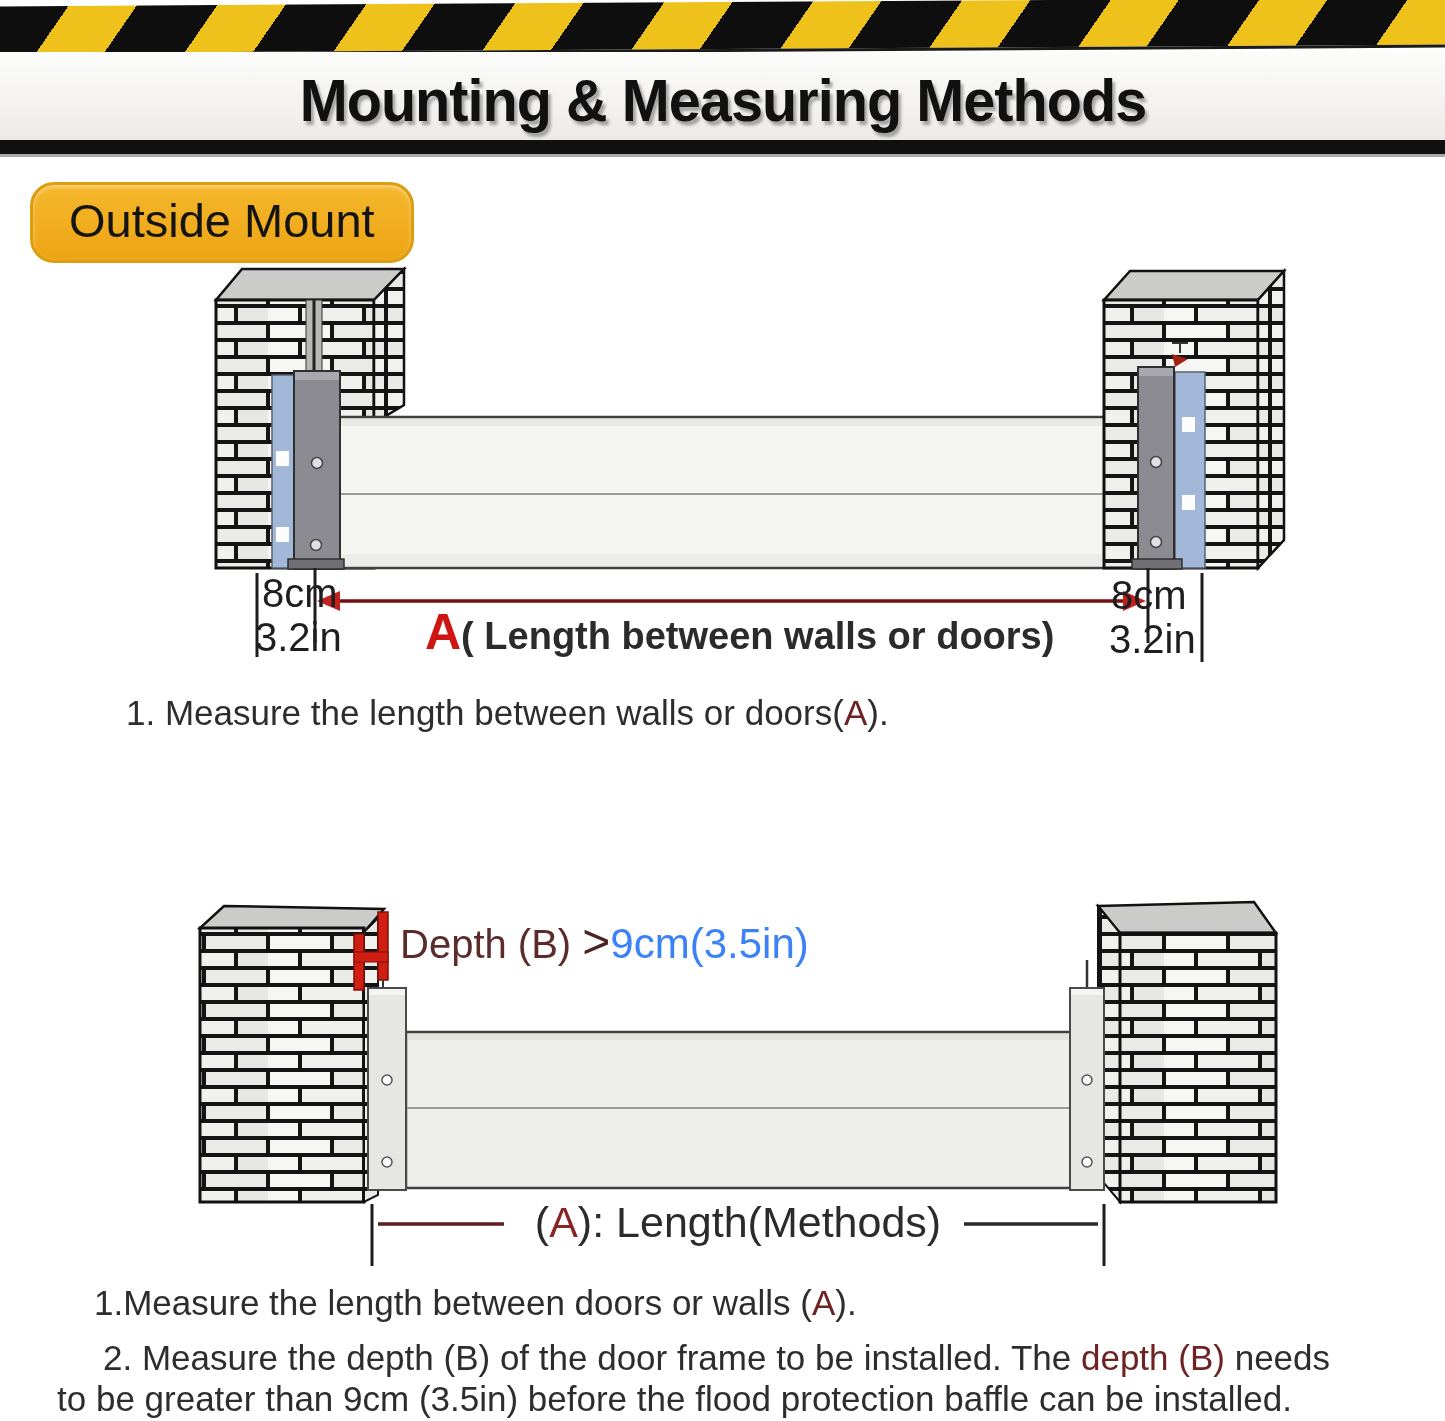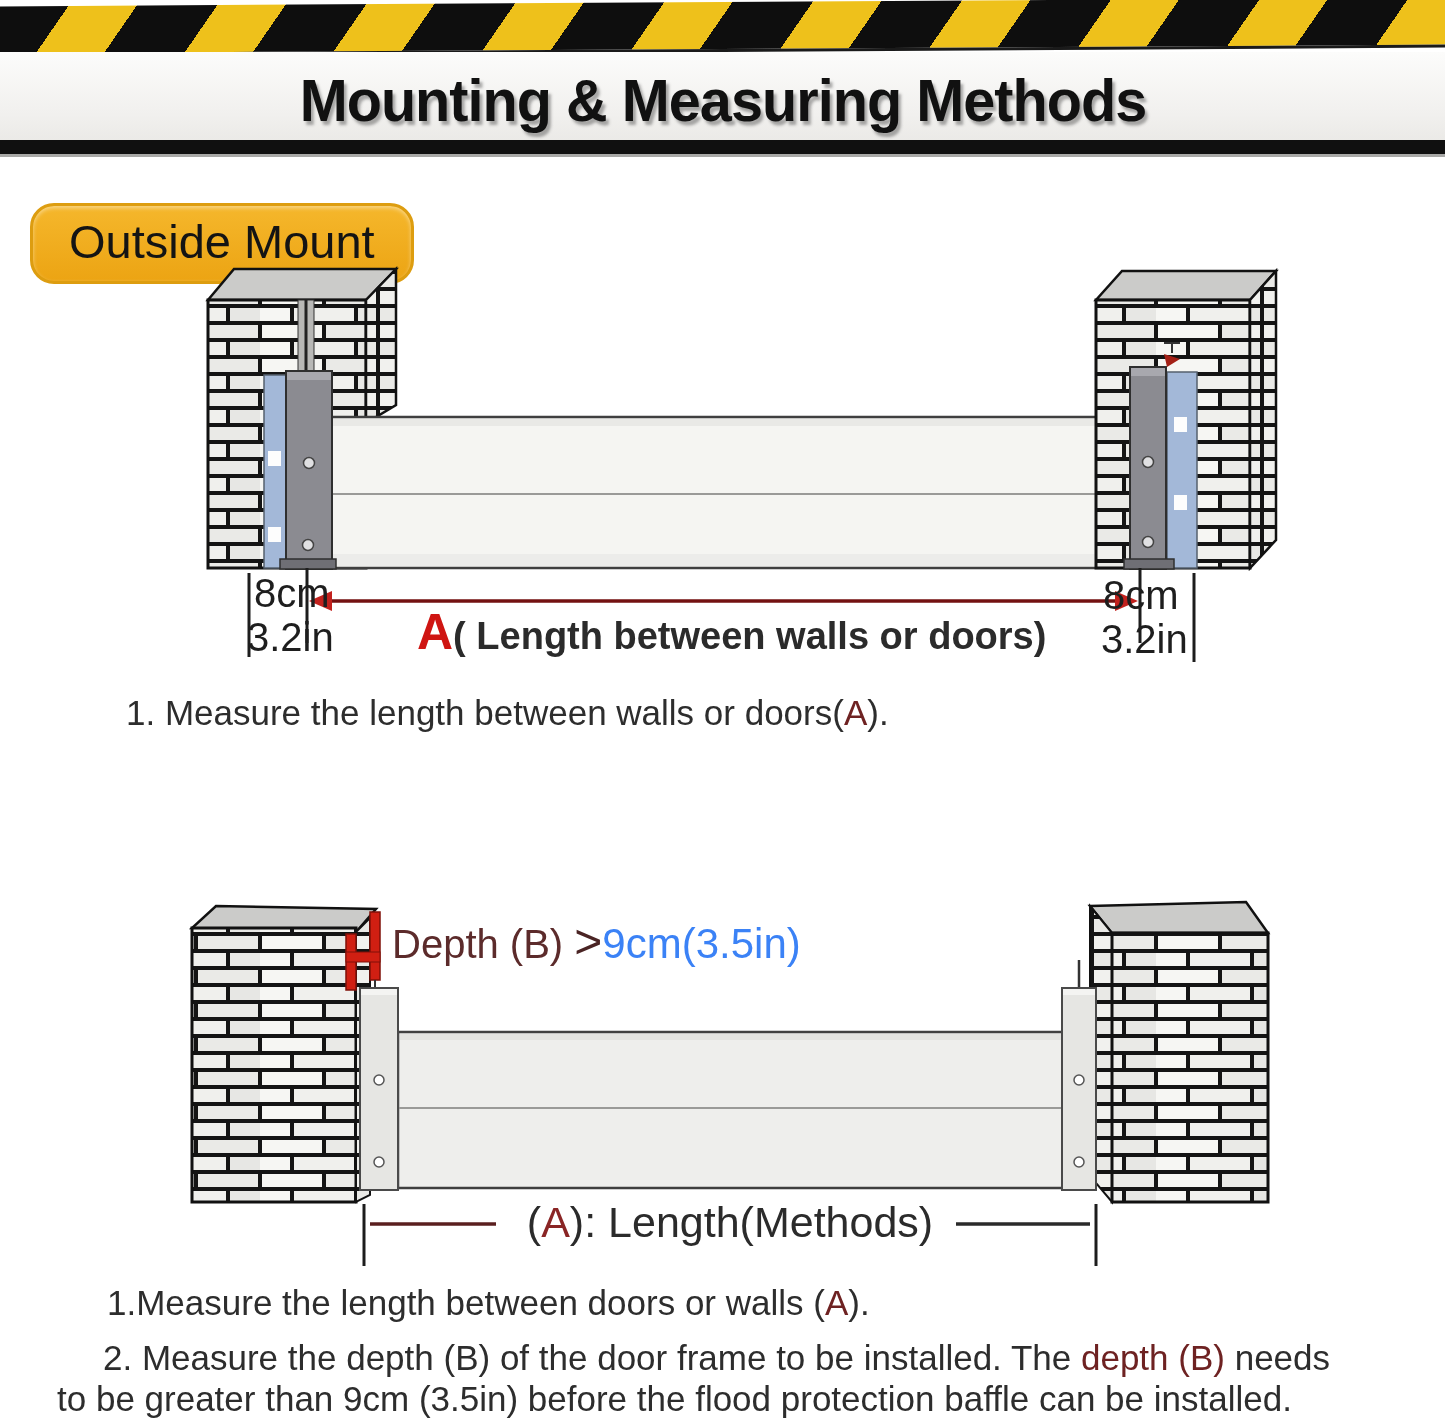--- a/index.html
+++ b/index.html
@@ -16,45 +16,45 @@
   .page-title{font-size:60px;font-weight:700;color:#111;letter-spacing:-1px;
         transform:scaleX(0.96);white-space:nowrap;
         text-shadow:3px 4px 3px rgba(70,70,70,.45);}
   .black-bar{position:absolute;top:140px;left:0;width:1445px;height:14px;background:#101010;
         box-shadow:0 3px 0 #a8a8a6;}
   
   .mount-label{position:absolute;left:30px;border-radius:24px;
         background:linear-gradient(180deg,#f5b72c 0%,#eca413 100%);
         border:3px solid #dd9d10;padding:8px 36px 12px 36px;
         font-size:47px;color:#141414;white-space:nowrap;
-        box-shadow:inset 0 2px 4px rgba(255,255,255,.45);margin-top:21px;}
+        box-shadow:inset 0 2px 4px rgba(255,255,255,.45);}
   .label-outside{top:182px;}
   .label-inside{top:812px;}
   
-  .diagram{position:absolute;left:4px;width:1218px;}
+  .diagram{position:absolute;left:12px;width:1218px;}
   .d1{top:255px;height:420px;}
   .d2{top:900px;height:395px;}
   .diagram svg{position:absolute;top:0;left:0;}
   .dim{position:absolute;font-size:40px;color:#1e1e1e;white-space:nowrap;line-height:1;}
   .measure-label{position:absolute;white-space:nowrap;line-height:1;}
   .measure-label .big-a{font-size:50px;font-weight:800;color:#cf1512;}
   .measure-label .rest{font-size:38px;color:#2b2b2b;font-weight:bold;}
   .depth-label{position:absolute;left:388px;top:18px;white-space:nowrap;line-height:1;}
   .depth-label .da{font-size:40px;color:#5c2b2b;}
   .depth-label .dgt{font-size:48px;color:#4a2424;}
   .depth-label .db{font-size:42px;color:#3b82f6;}
   .len-label{position:absolute;left:360px;top:301px;width:732px;text-align:center;
         font-size:43px;color:#2b2b2b;white-space:nowrap;line-height:1;}
   .len-label .la{color:#8a2525;}
   
   .note{position:absolute;font-size:35px;color:#2d2d2d;white-space:nowrap;line-height:1;}
   .mz{color:#6e2222;}
   .n-o1{top:695px;left:126px;}
   .n-o2{top:745px;left:126px;}
-  .n-i1{top:1285px;left:107px;}
+  .n-i1{top:1285px;left:94px;}
   .n-i2{top:1340px;left:103px;}
   .n-i3{top:1381px;left:57px;}
 </style>
 </head>
 <body>
 
 <div class="page">
 
   <div class="tape">
     <div class="tape-stripes"></div>

